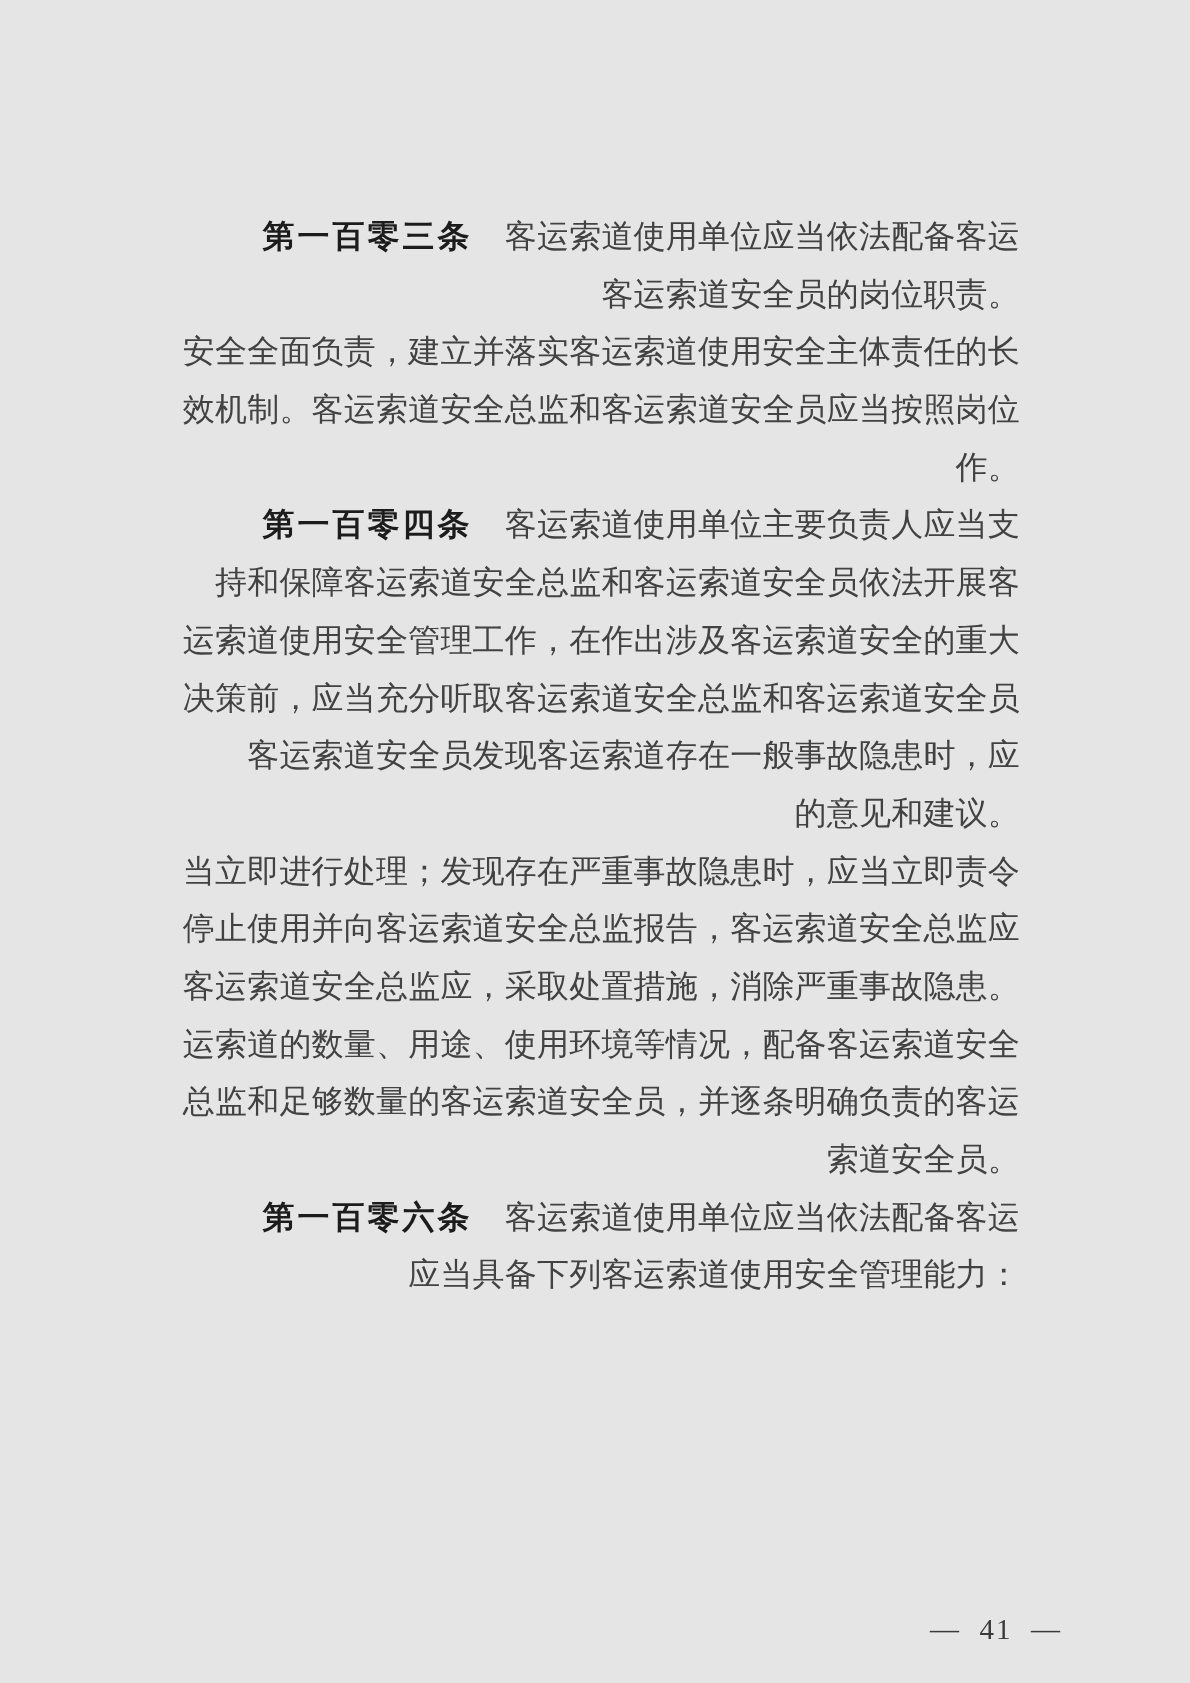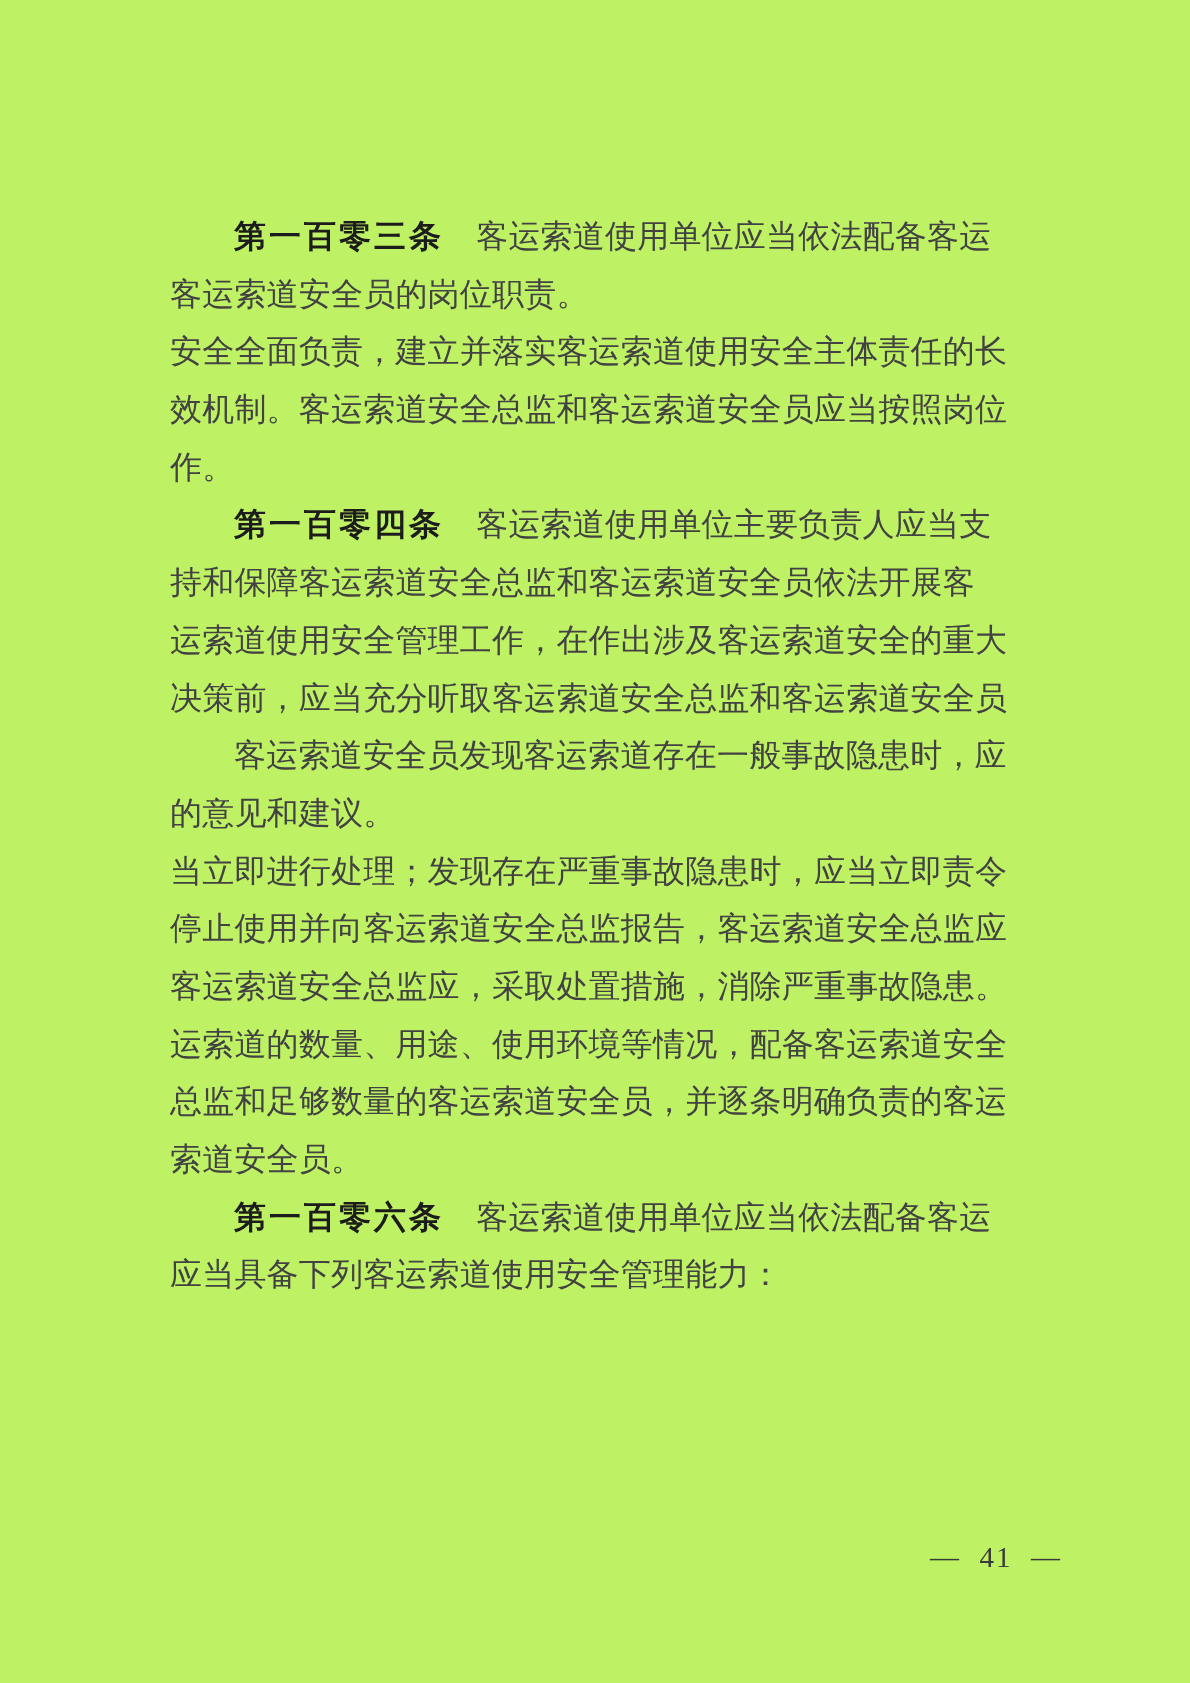--- a/index.html
+++ b/index.html
@@ -4,23 +4,24 @@
 <style>
   html, body {
     margin: 0;
     padding: 0;
     background: #ffffff;
   }
   .page {
     position: relative;
     width: 1190px;
     height: 1683px;
-    background: #bef264;
+    background: #e5e5e5;
     overflow: hidden;
     font-family: "Liberation Serif", "DejaVu Serif", serif;
+    text-align: right;
   }
   .text-block {
     position: absolute;
     left: 170px;
     top: 208px;
     width: 850px;
     font-size: 32px;
     line-height: 57.7px;
     color: #424242;
     letter-spacing: 0.2px;
@@ -33,21 +34,21 @@
     padding-left: 64px;
   }
   .article-no {
     font-weight: bold;
     color: #1c1c1c;
     letter-spacing: 3px;
   }
   .footer {
     position: absolute;
     left: 893px;
-    top: 1508px;
+    top: 1580px;
     width: 130px;
     font-size: 29px;
     color: #3a3a3a;
     letter-spacing: 2px;
     white-space: pre;
   }
 </style>
 </head>
 <body>
 

